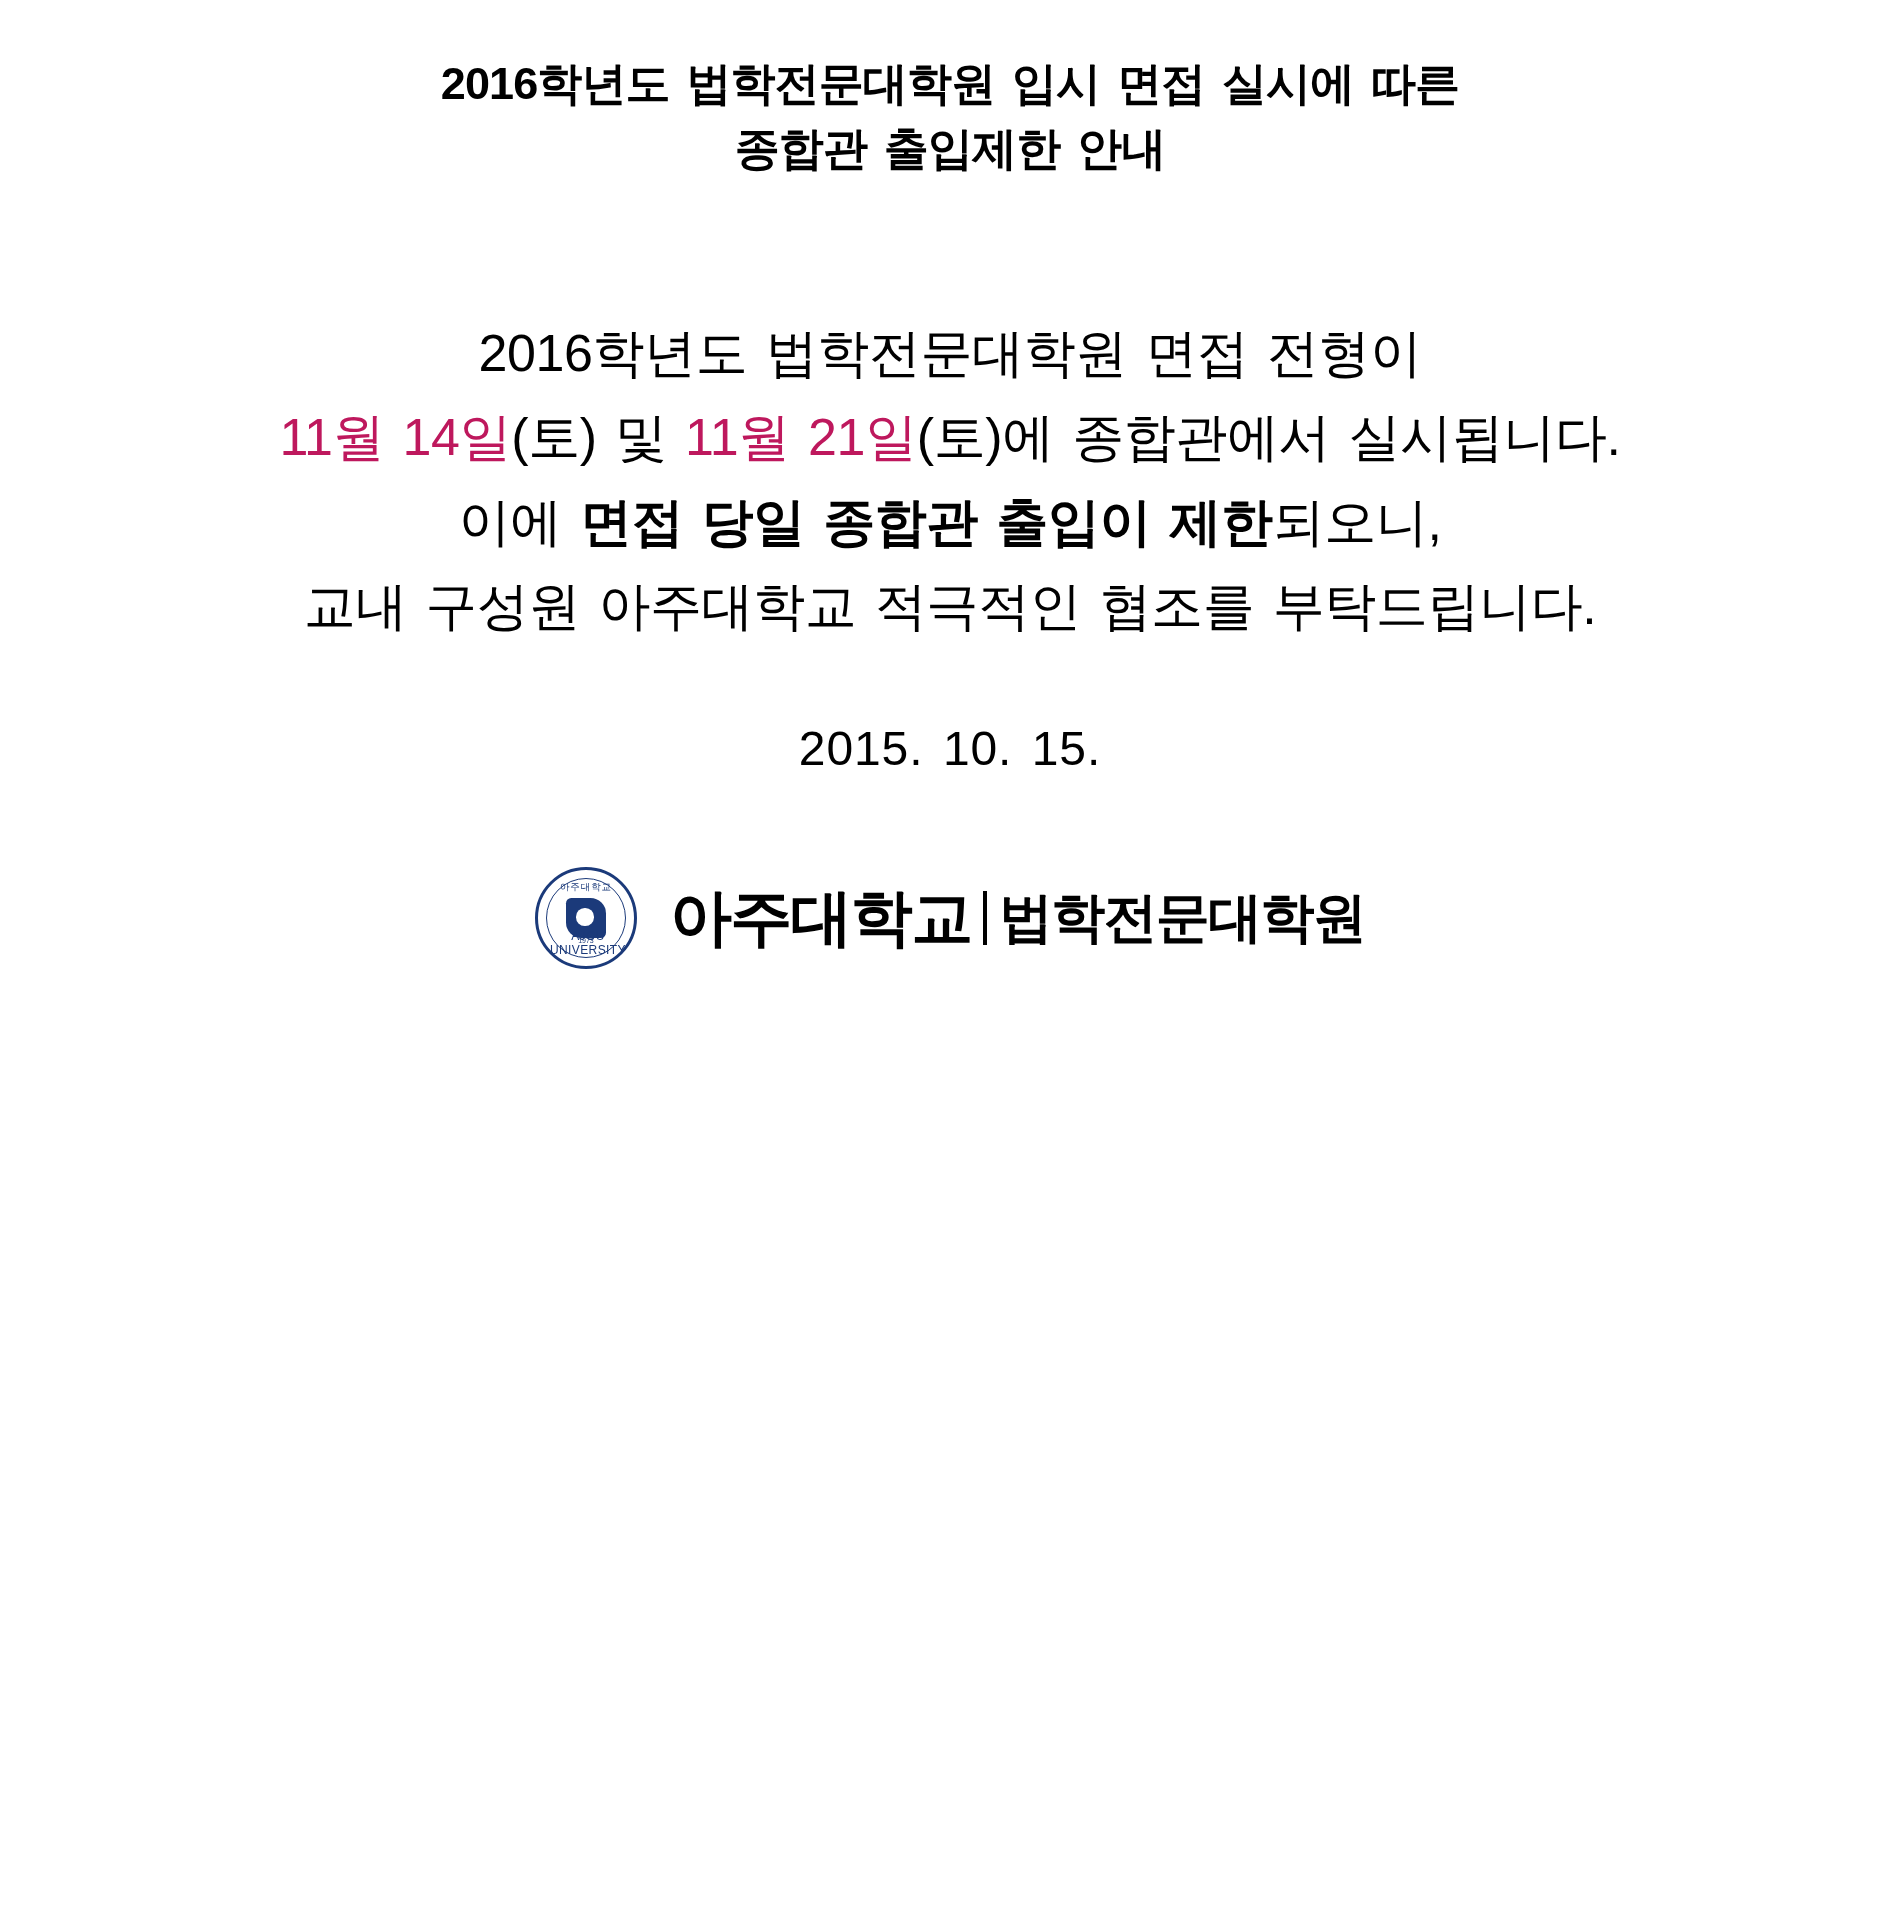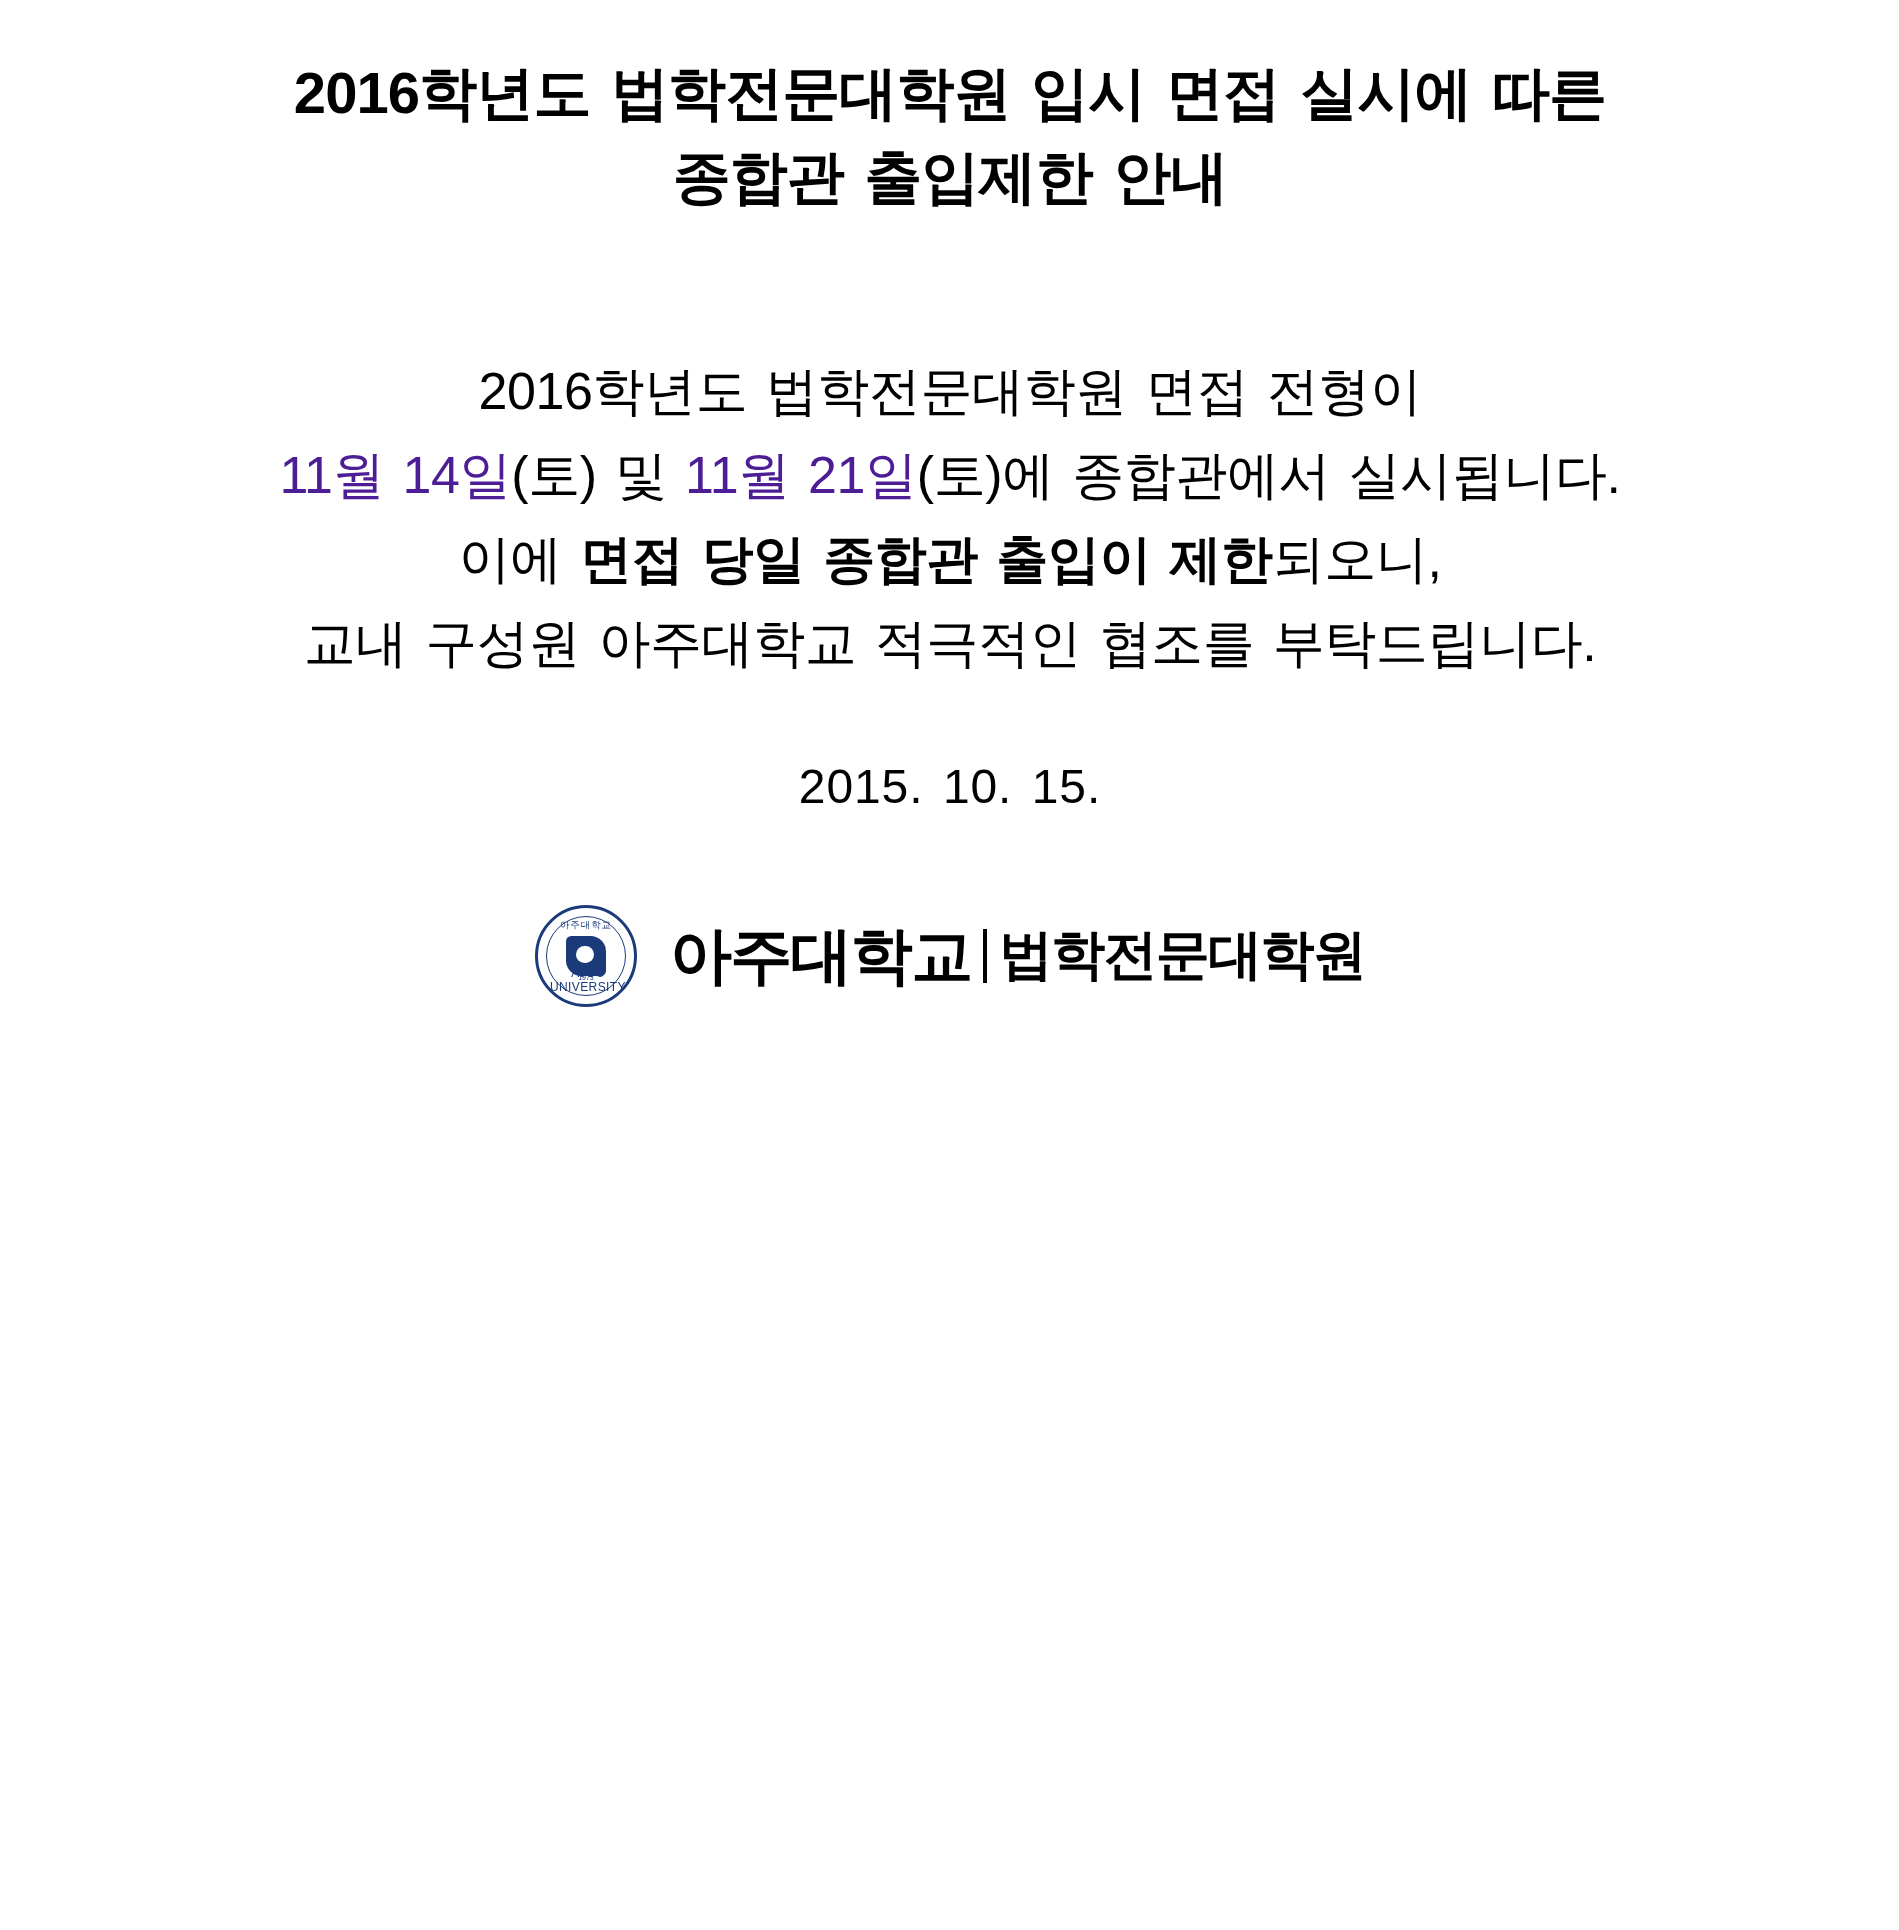--- a/index.html
+++ b/index.html
@@ -21,40 +21,40 @@
     box-sizing: border-box;
     padding: 35px 52px 0 52px;
   }
 
   
   .title-block {
     text-align: center;
     margin-top: 15.6px;
   }
   .title-line {
-    font-size: 58px;
+    font-size: 45px;
     font-weight: bold;
     letter-spacing: -0.9px;
     line-height: 1.45;
     word-spacing: 5.2px;
   }
 
   
   .intro {
     text-align: center;
     margin-top: 130px;
   }
   .intro-line {
     font-size: 52px;
     line-height: 1.62;
     word-spacing: 4.3px;
     letter-spacing: -0.4px;
   }
   .red {
-    color: #4c1d95;
+    color: #be185d;
   }
   .red-bold {
     color: #000000;
     font-weight: bold;
   }
 
   
   .details {
     margin-top: 108px;
     padding-left: 26px;

